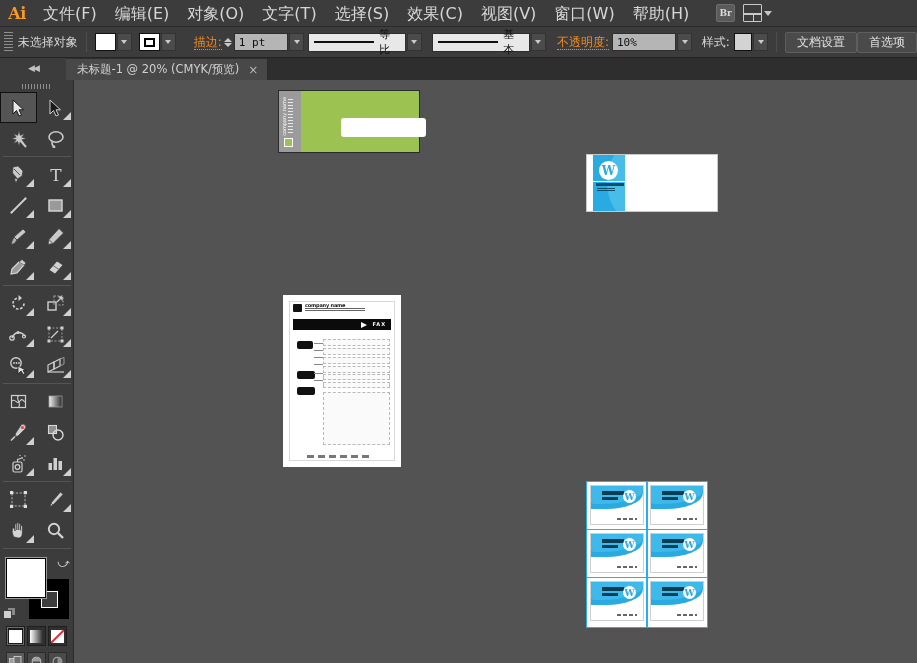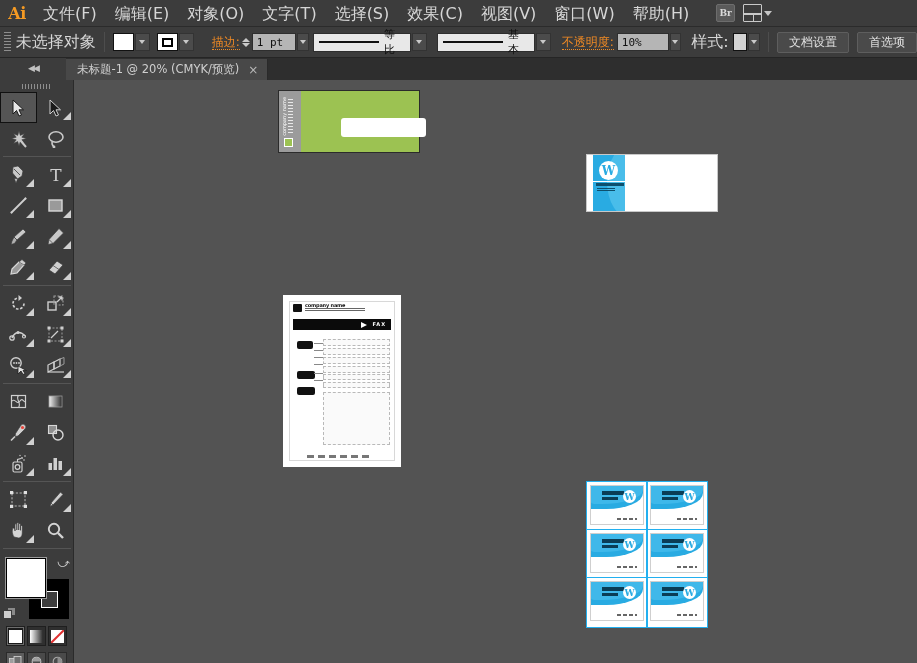--- a/index.html
+++ b/index.html
@@ -59,21 +59,21 @@
   
   .controlbar {
     position: absolute; left: 0; top: 27px; width: 917px; height: 31px;
     background: #3c3c3c; border-bottom: 1px solid #252525;
     display: flex; align-items: center; padding-left: 4px;
   }
   .grip {
     width: 9px; height: 20px; margin-right: 5px;
     background: repeating-linear-gradient(to bottom, #8e8e8e 0 1px, #3c3c3c 1px 3px);
   }
-  .cb-label { font-size: 16px; color: #d6d6d6; white-space: nowrap; }
+  .cb-label { font-size: 12px; color: #d6d6d6; white-space: nowrap; }
   .cb-sep { width: 1px; height: 20px; background: #2a2a2a; border-right: 1px solid #4d4d4d; margin: 0 8px; }
   .swatch-white {
     width: 21px; height: 18px; background: #ffffff; border: 1px solid #111;
   }
   .stroke-box {
     width: 21px; height: 18px; background: #ffffff; border: 1px solid #111;
     display: flex; align-items: center; justify-content: center;
   }
   .stroke-box .inner {
     width: 11px; height: 9px; border: 2px solid #000; background: #ffffff;
@@ -395,21 +395,21 @@
       </div>
 
     <div class="cb-label" style="margin-left:10px">样式:</div>
     <div class="style-swatch" style="margin-left:4px"></div>
     <div class="mini-drop">
         <div class="caret-d"></div>
       </div>
 
     <div class="cb-sep"></div>
     <div class="btn-dark">文档设置</div>
-    <div class="btn-dark" style="margin-left:8px">首选项</div>
+    <div class="btn-dark" style="">首选项</div>
   </div>
 
   <div class="tabbar">
     <div class="tab-collapse">
       <span class="dbl-arrow">◀◀</span>
     </div>
     <div class="doc-tab">
       <span>未标题-1 @ 20% (CMYK/预览)</span>
       <span class="tab-close">×</span>
     </div>

